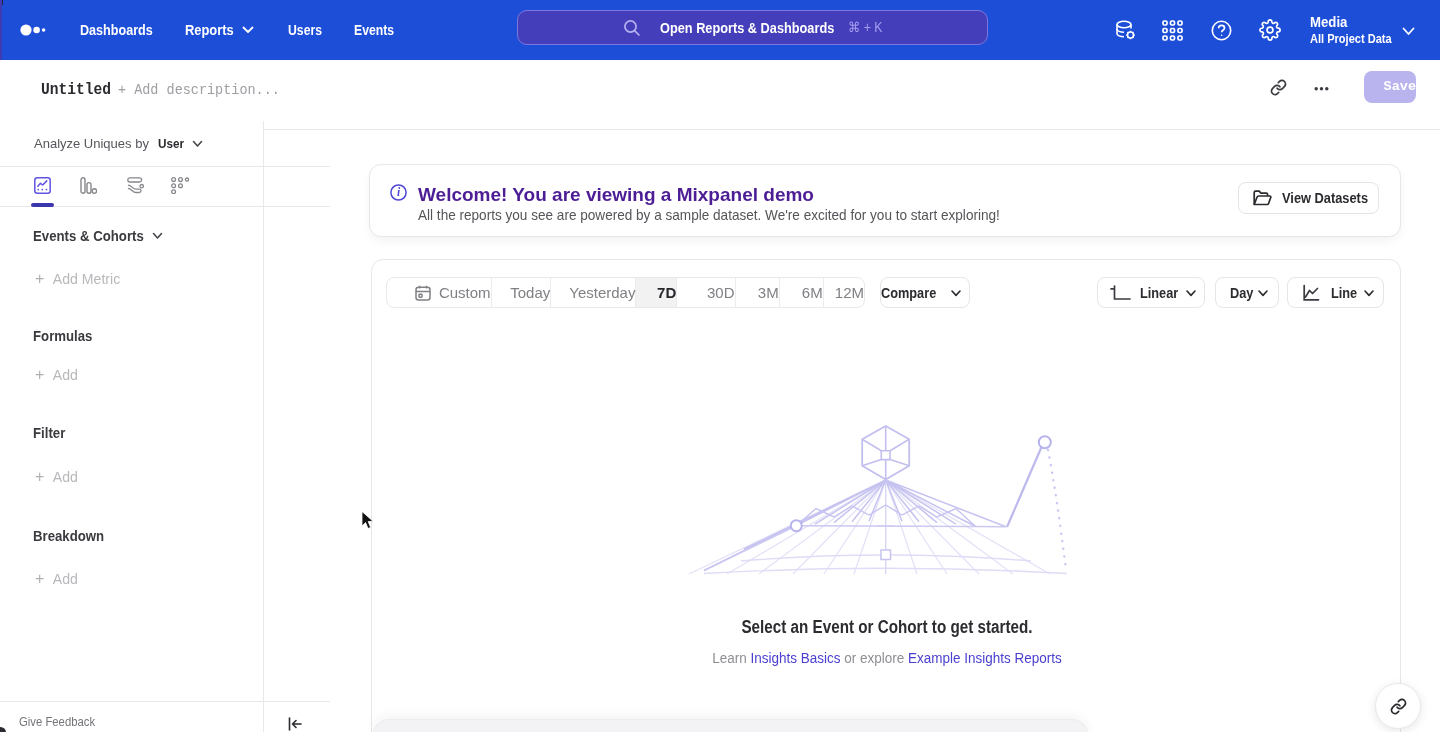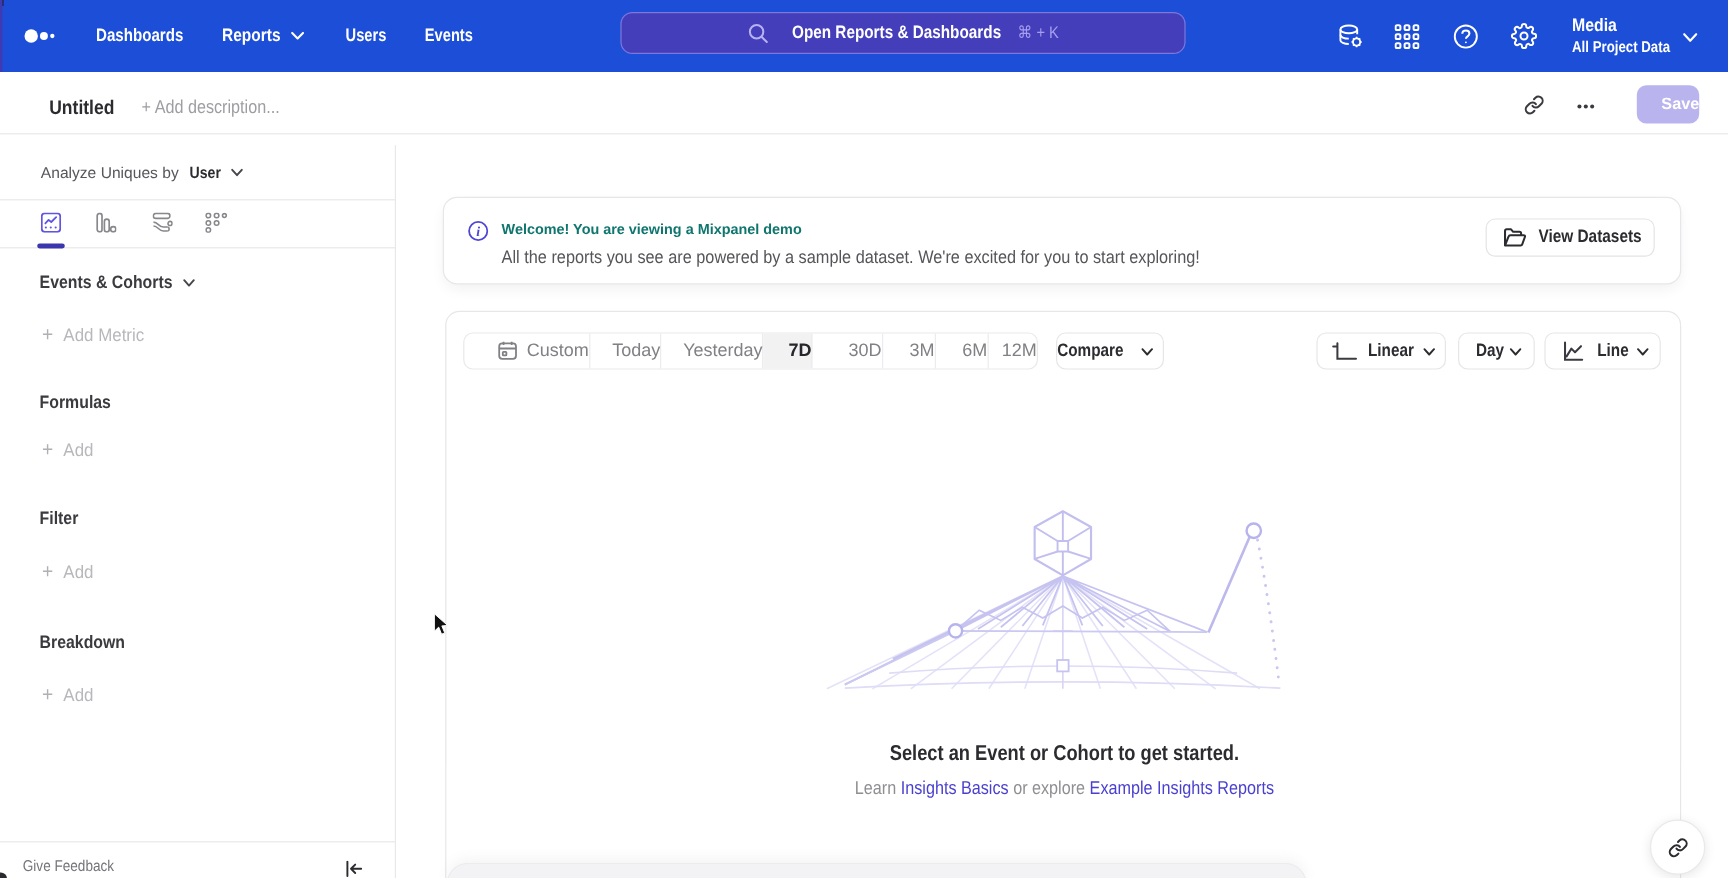--- a/index.html
+++ b/index.html
@@ -13,40 +13,40 @@
   #nav .notch { position:absolute; left:0; top:0; width:3px; height:5px; background:#23204a; }
   .navlink { position:absolute; top:0; height:60px; line-height:60px; color:#fff; font-size:15px; font-weight:700; transform-origin:0 50%; white-space:nowrap; }
   #search { position:absolute; left:517px; top:10px; width:471px; height:35px; border-radius:10px; background:#453eba; border:1px solid #7d77dd; }
   #search .txt { position:absolute; left:142px; top:0; height:33px; line-height:33px; color:#fff; font-size:15px; font-weight:700; transform-origin:0 50%; white-space:nowrap; transform:scaleX(.85); }
   #search .kbd { position:absolute; left:330px; top:0; height:33px; line-height:33px; color:#a59fef; font-size:14px; transform-origin:0 50%; white-space:nowrap; transform:scaleX(.875); }
   #projname { position:absolute; left:1310px; top:13px; color:#fff; }
   #projname .l1 { font-size:15px; font-weight:700; line-height:18px; transform-origin:0 50%; transform:scaleX(.88); white-space:nowrap; }
   #projname .l2 { font-size:13px; font-weight:700; line-height:16px; transform-origin:0 50%; transform:scaleX(.85); white-space:nowrap; }
 
   
-  #hdr { position:absolute; left:0; top:60px; width:1440px; height:52px; background:#fff; border-bottom:1px solid #e8e8ea; }
+  #hdr { position:absolute; left:0; top:60px; width:1440px; height:70px; background:#fff; border-bottom:1px solid #e8e8ea;font-family:Liberation Mono, monospace; }
   #hdr .title { position:absolute; left:41px; top:0; height:60px; line-height:60px; font-size:16.5px; font-weight:700; color:#2b2b30; transform-origin:0 50%; transform:scaleX(.885); white-space:nowrap; }
   #hdr .desc { position:absolute; left:118px; top:0; height:60px; line-height:60px; font-size:15.5px; color:#9d9da2; transform-origin:0 50%; transform:scaleX(.87); white-space:nowrap; }
   #save { position:absolute; left:1364px; top:11px; width:52px; height:32px; border-radius:8px; background:#b9b3ee; color:#fff; font-size:13.5px; font-weight:700; text-align:right; line-height:32px; }
 
   
-  #side { position:absolute; left:0; top:121px; width:330px; height:611px; background:#fff; border-right:1px solid #e8e8ea; }
+  #side { position:absolute; left:0; top:121px; width:264px; height:611px; background:#fff; border-right:1px solid #e8e8ea; }
   #side .row1 { position:absolute; left:0; top:0; width:330px; height:46px; border-bottom:1px solid #e8e8ea; }
   #side .row1 span { position:absolute; top:0; height:46px; line-height:46px; white-space:nowrap; transform-origin:0 50%; }
   #tabs { position:absolute; left:0; top:46px; width:330px; height:40px; border-bottom:1px solid #e8e8ea; }
   #tabs .ul { position:absolute; left:31px; top:35.5px; width:23px; height:4px; border-radius:2px; background:#3b35ae; }
   .sechead { font-size:15px; font-weight:700; color:#3a3a3f; position:absolute; left:33px; transform-origin:0 50%; transform:scaleX(.88); white-space:nowrap; }
   .addrow { position:absolute; left:35px; font-size:15px; color:#b8b8bc; transform-origin:0 50%; transform:scaleX(.94); white-space:nowrap; }
   .addrow .plus { font-size:17px; margin-right:9px; color:#b0b0b4; }
   #sfoot { position:absolute; left:0; top:580px; width:330px; height:31px; border-top:1px solid #e8e8ea; }
   #sfoot .fb { position:absolute; left:19px; top:12px; font-size:13px; color:#74747a; transform-origin:0 50%; transform:scaleX(.87); white-space:nowrap; }
 
   
   #banner { position:absolute; left:369px; top:164px; width:1032px; height:73px; background:#fff; border:1px solid #e7e7e9; border-radius:12px; box-shadow:0 5px 12px -3px rgba(40,40,60,.08); }
-  #banner .t1 { position:absolute; left:48px; top:19px; font-size:12px; font-weight:700; color:#0f766e; white-space:nowrap; }
+  #banner .t1 { position:absolute; left:48px; top:19px; font-size:19px; font-weight:700; color:#4c1d95; white-space:nowrap; }
   #banner .t2 { position:absolute; left:48px; top:41px; font-size:15px; color:#55555a; transform-origin:0 50%; transform:scaleX(.905); white-space:nowrap; }
   #vds { position:absolute; left:868px; top:17px; width:141px; height:32px; border:1px solid #e4e4e6; border-radius:8px; background:#fff; white-space:nowrap; }
   #vds span { position:absolute; left:43px; top:0; height:30px; line-height:30px; font-size:15px; font-weight:700; color:#2b2b30; transform-origin:0 50%; transform:scaleX(.855); white-space:nowrap; }
 
   #card { position:absolute; left:371px; top:259px; width:1030px; height:520px; background:#fff; border:1px solid #e7e7e9; border-radius:12px; }
 
   
   #seg { position:absolute; left:14px; top:17px; width:479px; height:31px; border:1px solid #e9e9eb; border-radius:8px; display:flex; }
   #seg .cell { height:29px; line-height:29px; text-align:right; font-size:15px; color:#808085; border-right:1px solid #ececee; white-space:nowrap; }
   #seg .cell:last-child { border-right:none; }

